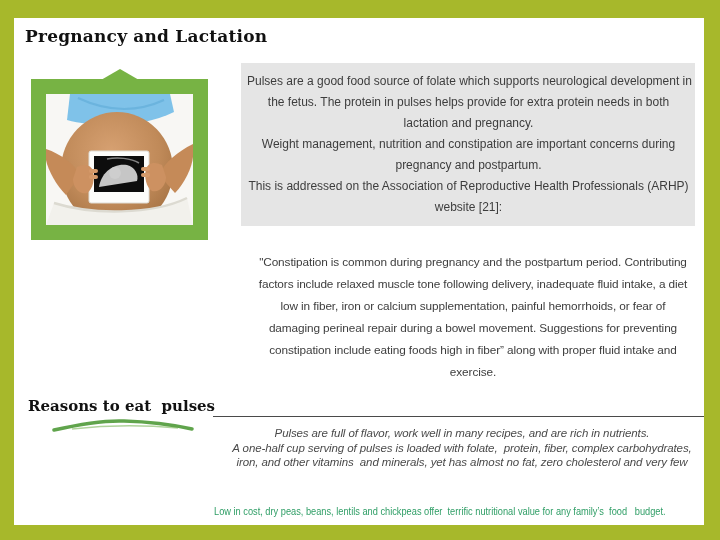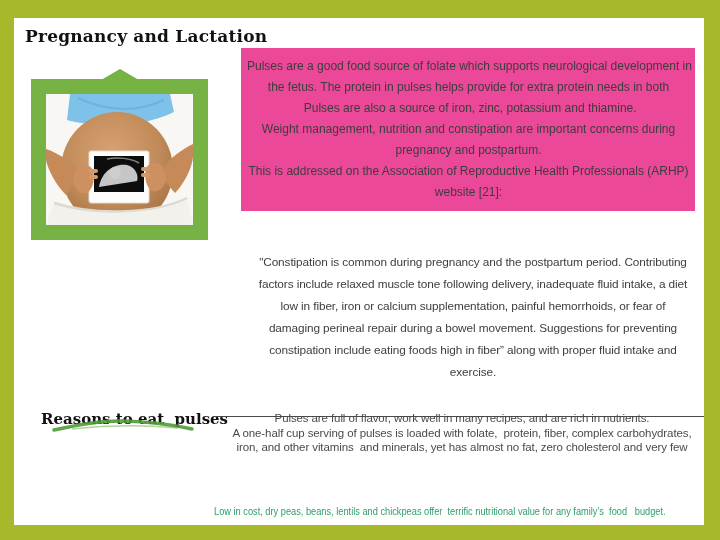--- a/index.html
+++ b/index.html
@@ -51,67 +51,68 @@
   .photo {
     position: absolute;
     left: 15px; top: 15px; right: 15px; bottom: 15px;
     background: #f6f5f2;
     overflow: hidden;
   }
   .photo svg { display: block; width: 100%; height: 100%; }
   
   .intro-panel {
     position: absolute;
-    left: 227px; top: 30px;
+    left: 227px; top: 45px;
     width: 454px;
-    background: #ec4899;
+    background: #e5e5e5;
     padding: 8px 5px 8px 6px;
     box-sizing: border-box;
     font-size: 12px;
     line-height: 21px;
     color: #3d3d3d;
   }
   .quote-block {
     position: absolute;
     left: 231px; top: 233px;
     width: 456px;
     font-size: 11.8px;
     line-height: 22px;
     letter-spacing: -0.1px;
     color: #3d3d3d;
   }
   .tline { white-space: pre; }
   .reasons-heading {
     position: absolute;
     left: 11px; top: 376px;
-    margin: 16px;
+    margin: 3px;
     font-family: "DejaVu Serif", serif;
     font-weight: 700;
     font-size: 15px;
     color: #111111;
     white-space: pre;
   }
   .swoosh {
     position: absolute;
     left: 36px; top: 401px;
   }
   .separator {
     position: absolute;
     left: 199px; top: 398px;
     width: 491px; height: 1px;
     background: #4a4a4a;
   }
   .reasons-para {
     position: absolute;
-    left: 200px; top: 393px;
+    left: 200px; top: 408px;
     width: 496px;
     font-size: 11.5px;
     line-height: 14.6px;
     letter-spacing: -0.1px;
     color: #4a4a4a;
+    font-style: italic;
   }
   .highlight-line {
     position: absolute;
     left: 200px; top: 487px;
     font-size: 11px;
     color: #2f9e66;
     white-space: pre;
     transform: scaleX(0.84);
     transform-origin: left center;
   }
@@ -155,21 +156,21 @@
           <rect x="43" y="81" width="9" height="4" rx="2" fill="#d59a6a"></rect>
           <rect x="95" y="73" width="9" height="4" rx="2" fill="#d59a6a"></rect>
           <rect x="95" y="79" width="9" height="4" rx="2" fill="#d59a6a"></rect>
         </svg>
       </div>
     </div>
 
     <div class="intro-panel">
         <div class="tline">Pulses are a good food source of folate which supports neurological development in</div>
         <div class="tline">the fetus. The protein in pulses helps provide for extra protein needs in both</div>
-        <div class="tline"> Pulses are also a source of iron, zinc, potassium and thiamine.</div>
+        <div class="tline">lactation and pregnancy.</div>
         <div class="tline">Weight management, nutrition and constipation are important concerns during</div>
         <div class="tline">pregnancy and postpartum.</div>
         <div class="tline">This is addressed on the Association of Reproductive Health Professionals (ARHP)</div>
         <div class="tline">website [21]:</div>
       </div>
 
     <div class="quote-block">
         <div class="tline">"Constipation is common during pregnancy and the postpartum period. Contributing</div>
         <div class="tline">factors include relaxed muscle tone following delivery, inadequate fluid intake, a diet</div>
         <div class="tline">low in fiber, iron or calcium supplementation, painful hemorrhoids, or fear of</div>

